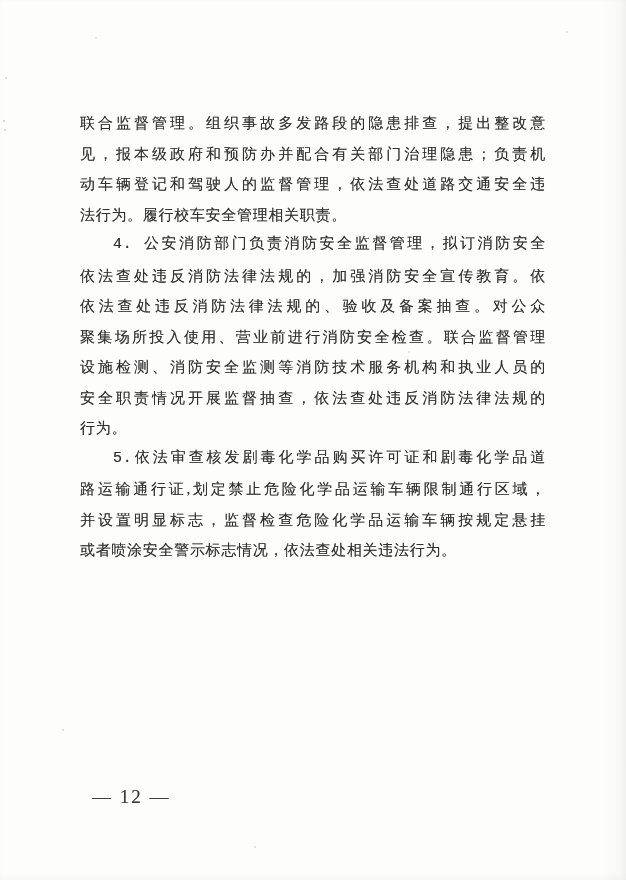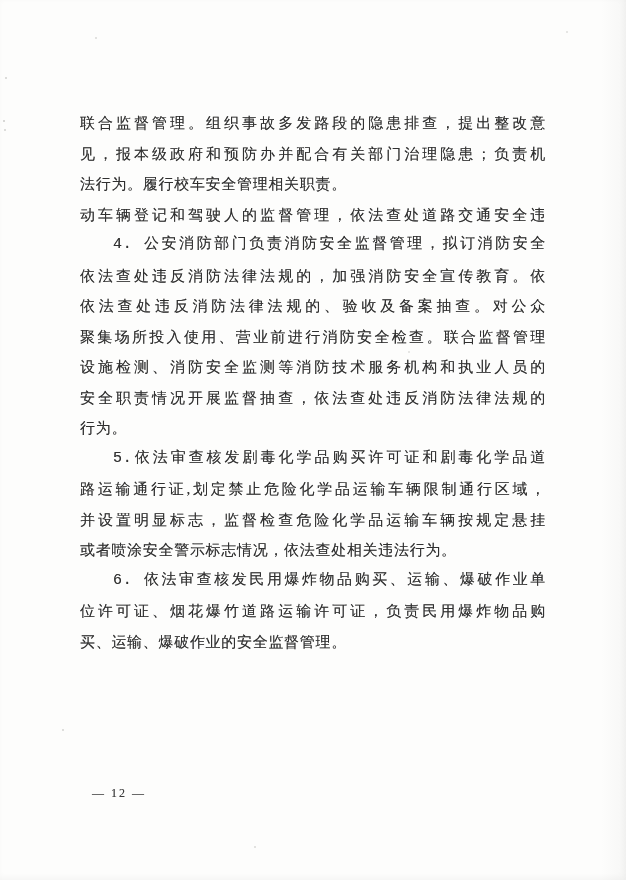--- a/index.html
+++ b/index.html
@@ -59,61 +59,56 @@
     text-align-last: left;
   }
   .para.indent .line.first {
     padding-left: 33px;
     font-family: Liberation Mono, monospace;
   }
   .pagenum {
     position: absolute;
     left: 92px;
     top: 786px;
-    font-size: 12px;
+    font-size: 19px;
     letter-spacing: 2px;
     color: #3a3a3a;
     text-shadow: 0 0 0.4px rgba(60,60,60,0.5);
   }
 </style>
 </head>
 <body>
 
 <div class="page">
   <div class="specks"></div>
 
   <div class="textblock">
 
     <div class="para">
       <span class="line first">联合监督管理。组织事故多发路段的隐患排查，提出整改意</span>
       <span class="line">见，报本级政府和预防办并配合有关部门治理隐患；负责机</span>
+      <span class="line">动车辆登记和驾驶人的监督管理，依法查处道路交通安全违</span>
       <span class="line last">法行为。履行校车安全管理相关职责。</span>
-      <span class="line">动车辆登记和驾驶人的监督管理，依法查处道路交通安全违</span>
     </div>
 
     <div class="para indent">
       <span class="line first">4. 公安消防部门负责消防安全监督管理，拟订消防安全</span>
       <span class="line">依法查处违反消防法律法规的，加强消防安全宣传教育。依</span>
       <span class="line">依法查处违反消防法律法规的、验收及备案抽查。对公众</span>
       <span class="line">聚集场所投入使用、营业前进行消防安全检查。联合监督管理</span>
       <span class="line">设施检测、消防安全监测等消防技术服务机构和执业人员的</span>
       <span class="line">安全职责情况开展监督抽查，依法查处违反消防法律法规的</span>
       <span class="line last">行为。</span>
     </div>
 
     <div class="para indent">
       <span class="line first">5.依法审查核发剧毒化学品购买许可证和剧毒化学品道</span>
       <span class="line">路运输通行证,划定禁止危险化学品运输车辆限制通行区域，</span>
       <span class="line">并设置明显标志，监督检查危险化学品运输车辆按规定悬挂</span>
       <span class="line last">或者喷涂安全警示标志情况，依法查处相关违法行为。</span>
     </div>
 
-    <div class="para indent">
-      <span class="line first">6. 依法审查核发民用爆炸物品购买、运输、爆破作业单</span>
-      <span class="line">位许可证、烟花爆竹道路运输许可证，负责民用爆炸物品购</span>
-      <span class="line last">买、运输、爆破作业的安全监督管理。</span>
-    </div>
 
 
   </div>
 
   <div class="pagenum">— 12 —</div>
 </div>
 
 </body></html>

